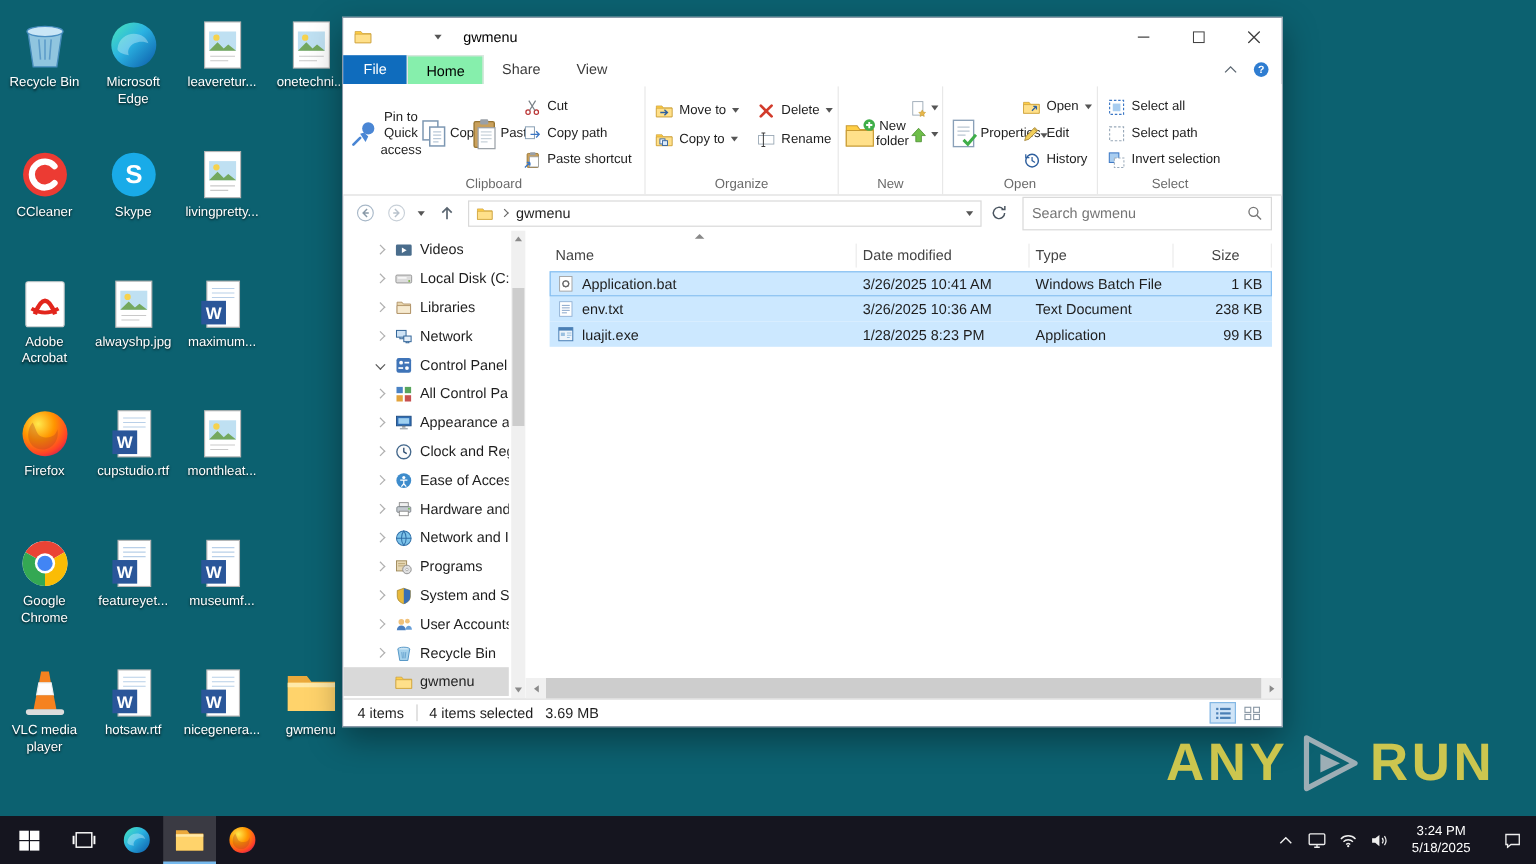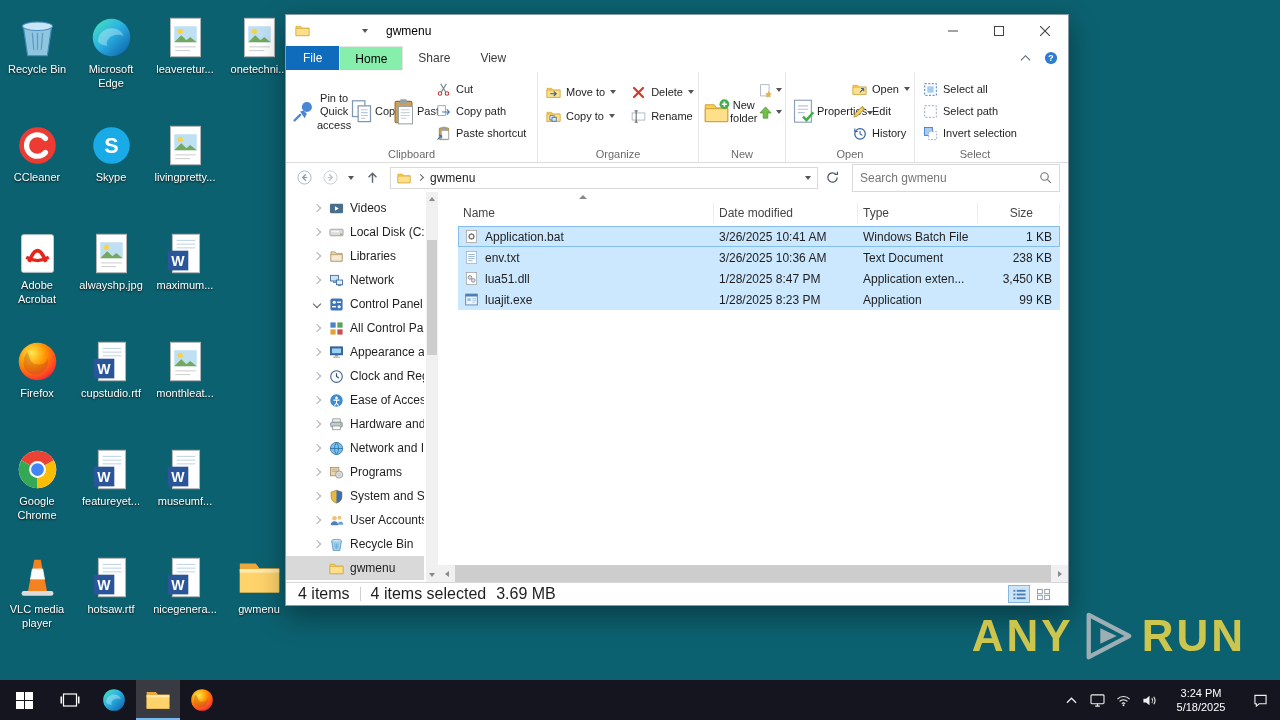--- a/index.html
+++ b/index.html
@@ -121,21 +121,21 @@
   .fcell.c-size { display:flex; }
   .ficon { display:flex; flex:0 0 16px; justify-content:center; }
   .ficon svg { width:15px; height:15px; }
 
   .hscroll { position:absolute; bottom:0; left:0; right:0; height:17px; background:#f0f0f0;
     display:flex; align-items:center; }
   .hs-arrow { width:17px; height:17px; display:flex; align-items:center; justify-content:center; }
   .hs-thumb { flex:1; height:17px; background:#cdcdcd; }
 
   .statusbar { flex:0 0 23px; border-top:1px solid #d6d6d6; display:flex; align-items:center;
-    padding:0 12px; gap:10px; font-size:16px; }
+    padding:0 12px; gap:10px; font-size:12px; }
   .sb-sep { width:1px; height:14px; background:#d0d0d0; }
   .sb-views { margin-left:auto; display:flex; gap:2px; padding-right:2px; }
   .sb-view { width:22px; height:18px; display:flex; align-items:center; justify-content:center; }
   .sb-view svg { width:15px; height:13px; }
   .sb-view.active { background:#cfe4f7; border:1px solid #84b8e4; }
 
   
   .watermark { position:absolute; right:34px; top:610px; display:flex; align-items:center; gap:8px; }
   .wm-text { font-size:44px; font-weight:bold; color:#fde047; letter-spacing:3px; opacity:.8; }
   .wm-logo svg { width:52px; height:52px; display:block; opacity:.85; }
@@ -967,35 +967,20 @@
             <span>env.txt</span>
           </div>
           <div class="fcell c-date">3/26/2025 10:36 AM</div>
           <div class="fcell c-type">Text Document</div>
           <div class="fcell c-size">238 KB</div>
         </div>
         <div class="frow">
           <div class="fcell c-name">
             <span class="ficon">
                 <svg viewBox="0 0 16 16">
-                  <rect x="2.5" y="1.5" width="11" height="13" fill="#fff" stroke="#a0a0a0" stroke-width="0.8"></rect>
-                  <circle cx="6.3" cy="6.8" r="2" fill="#d9dcdf" stroke="#84898e" stroke-width="0.9"></circle>
-                  <circle cx="9.8" cy="10" r="2" fill="#d9dcdf" stroke="#84898e" stroke-width="0.9"></circle>
-                </svg>
-              </span>
-            <span>lua51.dll</span>
-          </div>
-          <div class="fcell c-date">1/28/2025 8:47 PM</div>
-          <div class="fcell c-type">Application exten...</div>
-          <div class="fcell c-size">3,450 KB</div>
-        </div>
-        <div class="frow">
-          <div class="fcell c-name">
-            <span class="ficon">
-                <svg viewBox="0 0 16 16">
                   <rect x="1.8" y="2.2" width="12.4" height="11.6" fill="#eef4fb" stroke="#4a7fb5" stroke-width="0.9"></rect>
                   <rect x="1.8" y="2.2" width="12.4" height="2.6" fill="#4a7fb5"></rect>
                   <rect x="3.6" y="6.6" width="3.6" height="3" fill="#9cc0e0"></rect>
                   <path d="M9 7h4M9 9h4M9 11h2.5" stroke="#9cc0e0" stroke-width="0.9"></path>
                 </svg>
               </span>
             <span>luajit.exe</span>
           </div>
           <div class="fcell c-date">1/28/2025 8:23 PM</div>
           <div class="fcell c-type">Application</div>

